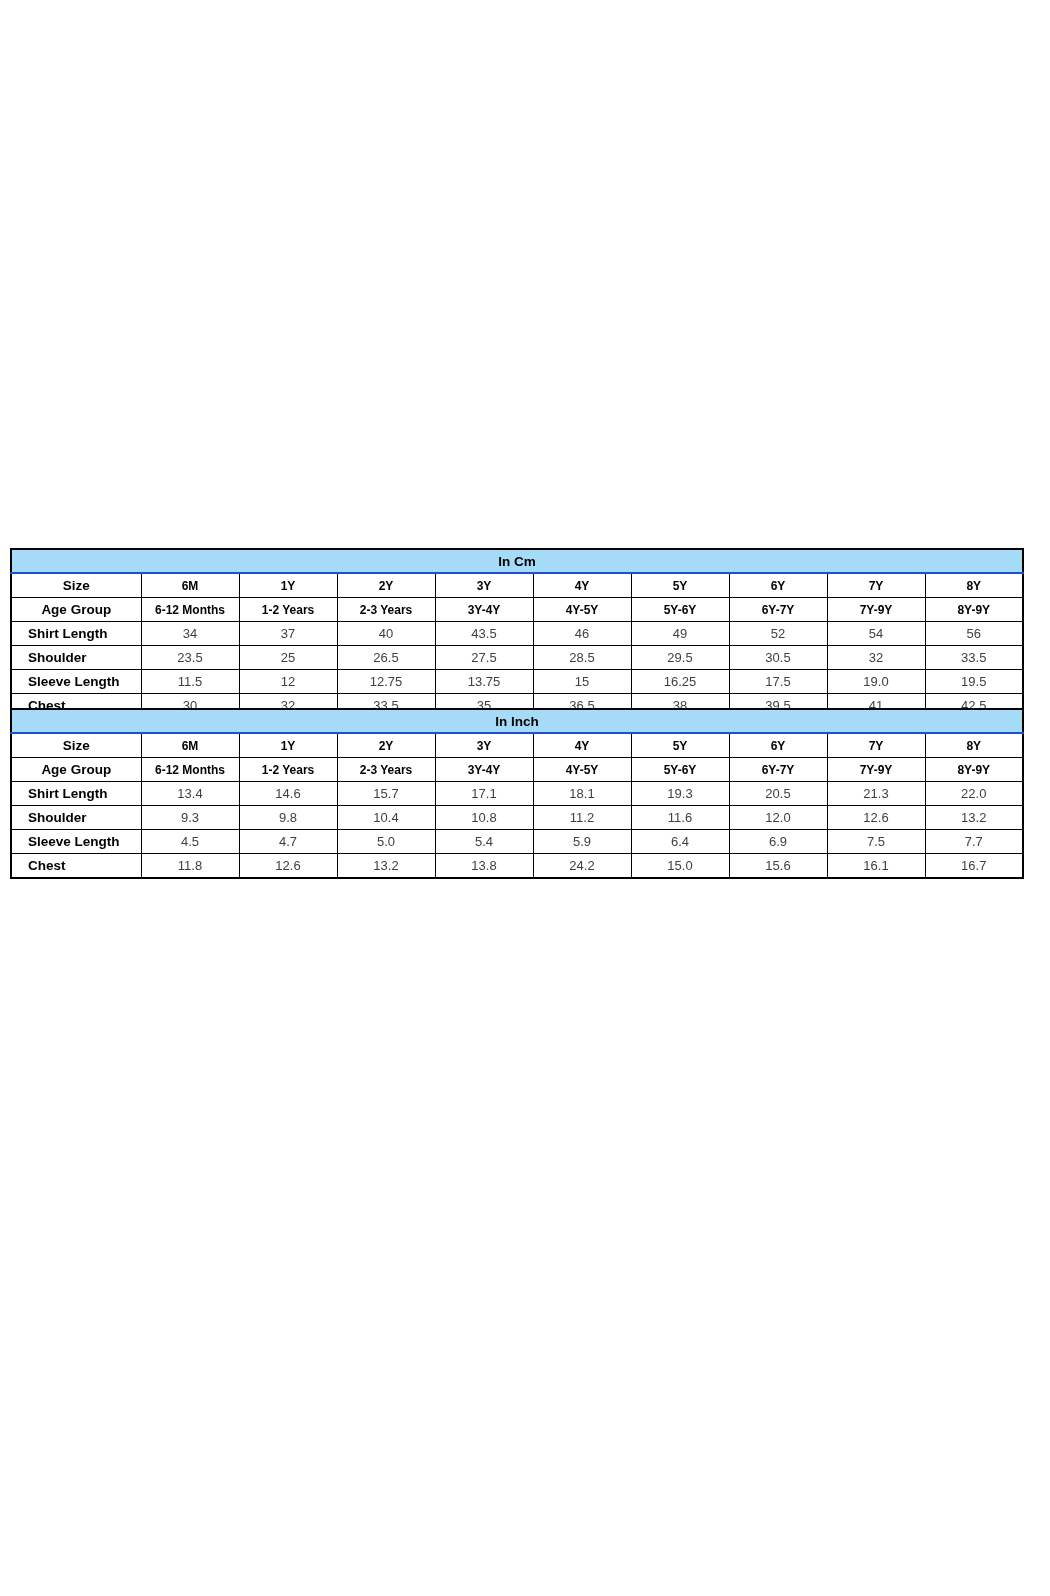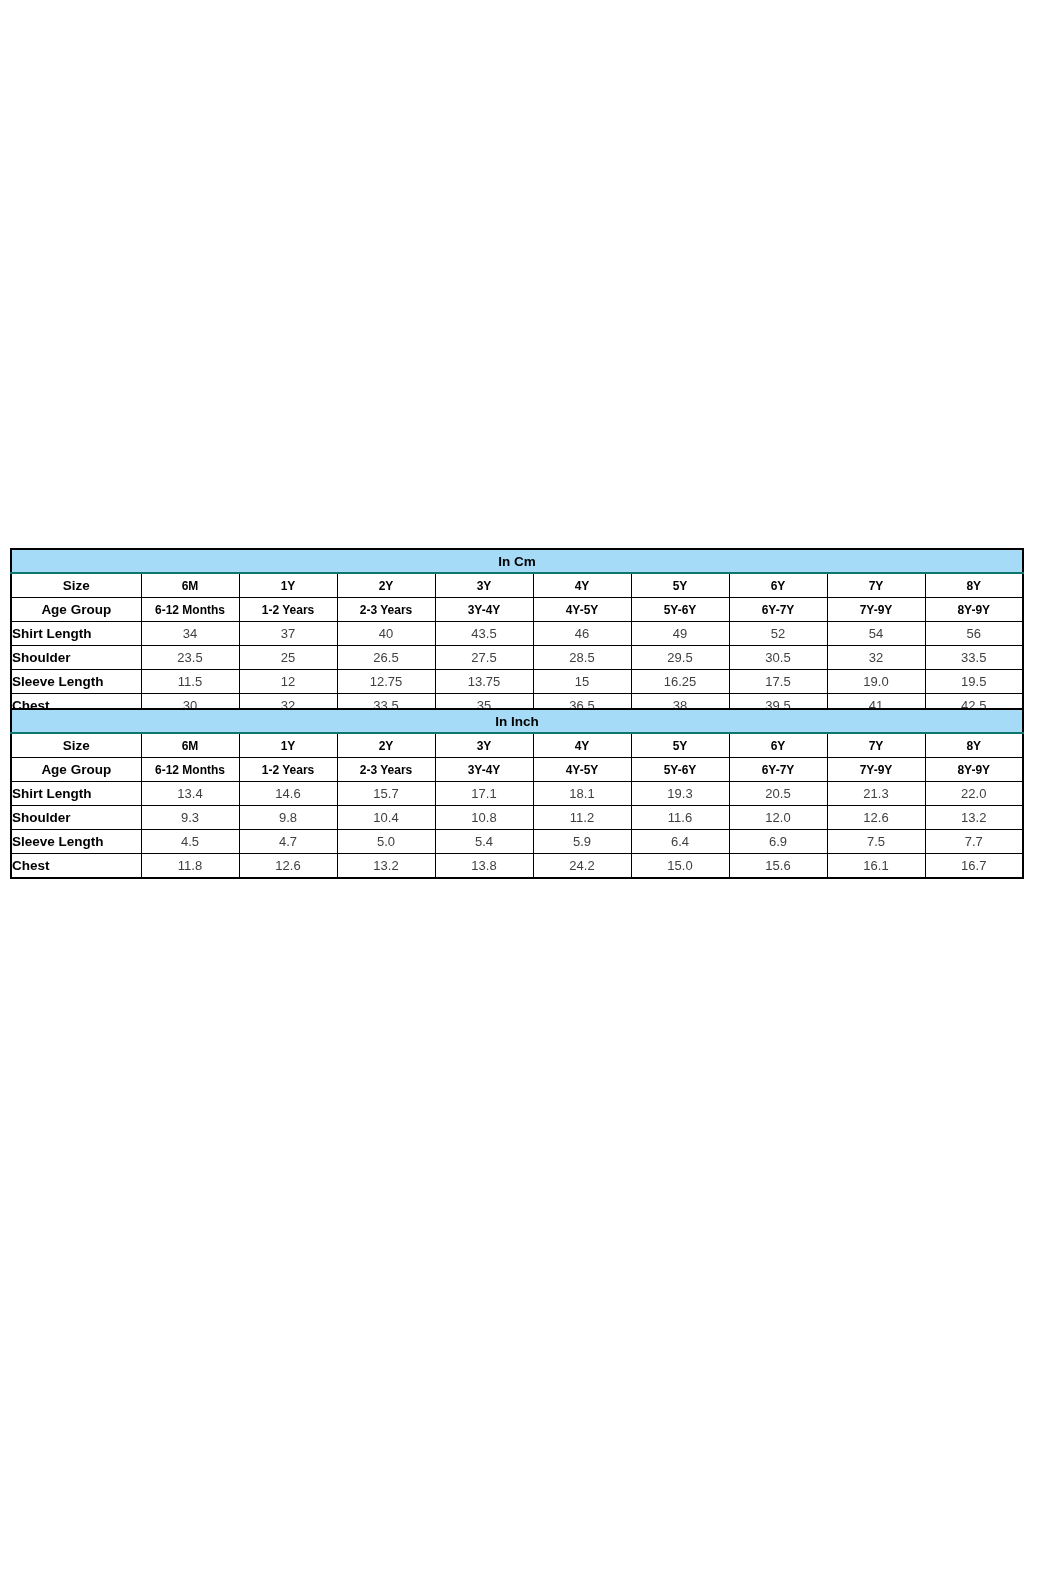--- a/index.html
+++ b/index.html
@@ -24,35 +24,35 @@
     color: #3f3f3f;
     padding: 0 2px;
     overflow: hidden;
     white-space: nowrap;
   }
   table.size-table td.title-cell {
     height: 22px;
     font-weight: bold;
     color: #000;
     font-size: 13.5px;
-    border-bottom: 2px solid #0f766e;
+    border-bottom: 2px solid #1d4ed8;
   }
   table.size-table td.bold-val {
     font-weight: bold;
     color: #000;
     font-size: 12px;
   }
   table.size-table td.row-label {
     font-weight: bold;
     color: #000000;
     font-size: 13.5px;
   }
   table.size-table td.row-label.left {
     text-align: left;
-    padding-left: 0;
+    padding-left: 16px;
   }
 </style>
 </head>
 <body>
 
 <table class="size-table" id="table-cm">
   <colgroup>
       <col class="label-col">
       <col span="9">
     </colgroup>

